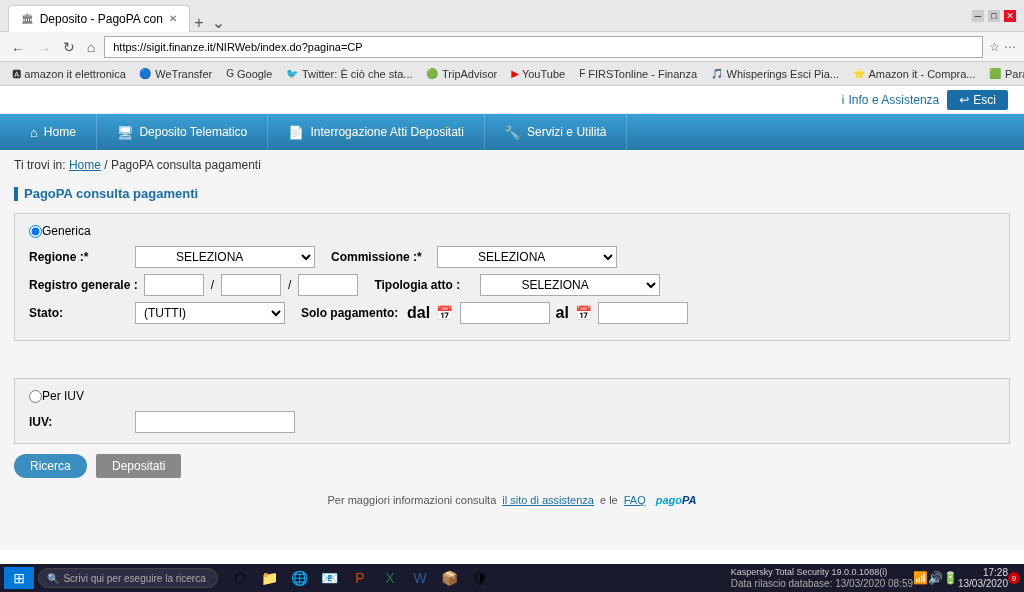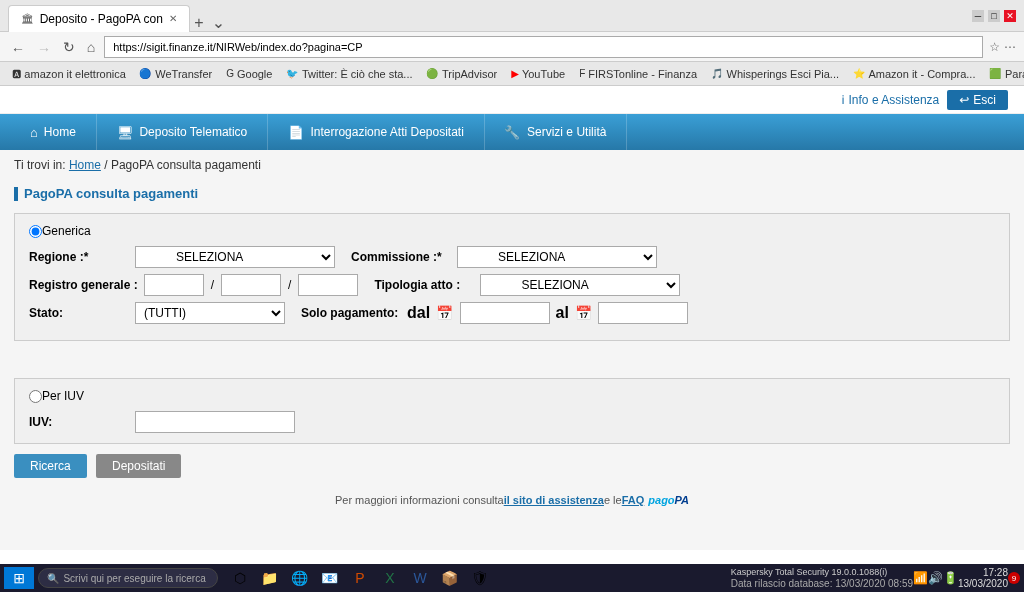--- a/index.html
+++ b/index.html
@@ -251,44 +251,44 @@
       margin-top: 37px;
     }
 
     .btn-primary {
       background: #3a8fc0;
       color: #fff;
       border: none;
       padding: 5px 16px;
       font-size: 12px;
       cursor: pointer;
-      border-radius: 2px;
+      border-radius: 12px;
       margin-right: 6px;
     }
     .btn-secondary {
       background: #888;
       color: #fff;
       border: none;
       padding: 5px 16px;
       font-size: 12px;
       cursor: pointer;
       border-radius: 2px;
     }
 
     .footer-info {
       text-align: center;
       font-size: 11px;
       color: #555;
       margin-top: 16px;
       display: flex;
       align-items: center;
       justify-content: center;
-      gap: 0;
-    }
-    .footer-info a { color: #1a6ea8; text-decoration: underline; cursor: pointer; font-weight: bold; }
+      gap: 6px;
+    }
+    .footer-info a { color: #1a6ea8; text-decoration: underline; cursor: pointer; }
 
     
     .taskbar {
       position: fixed;
       bottom: 0;
       left: 0;
       width: 1024px;
       height: 28px;
       background: #1a1a2e;
       display: flex;
@@ -368,21 +368,21 @@
 
     .pagopa-logo {
       font-size: 11px;
       color: #00a4e0;
       font-weight: bold;
       font-style: italic;
       display: inline-block;
       margin-left: 4px;
     }
 
-    .select-wide { width: 200px; padding-left: 36px; }
+    .select-wide { width: 180px; padding-left: 36px; }
     .select-medium { width: 150px; }
 
     .data-rilascio {
       font-size: 10px;
       color: #aaa;
       margin-top: 1px;
     }
   </style>
 </head>
 <body>

